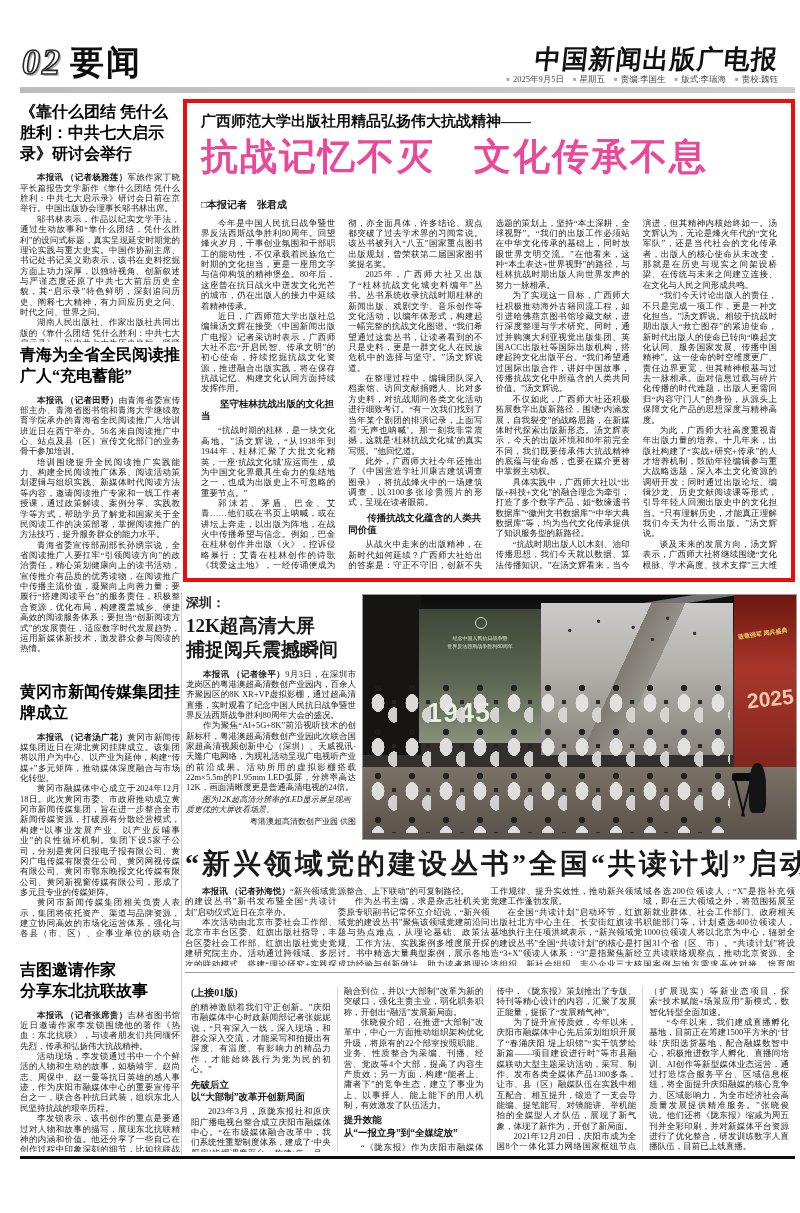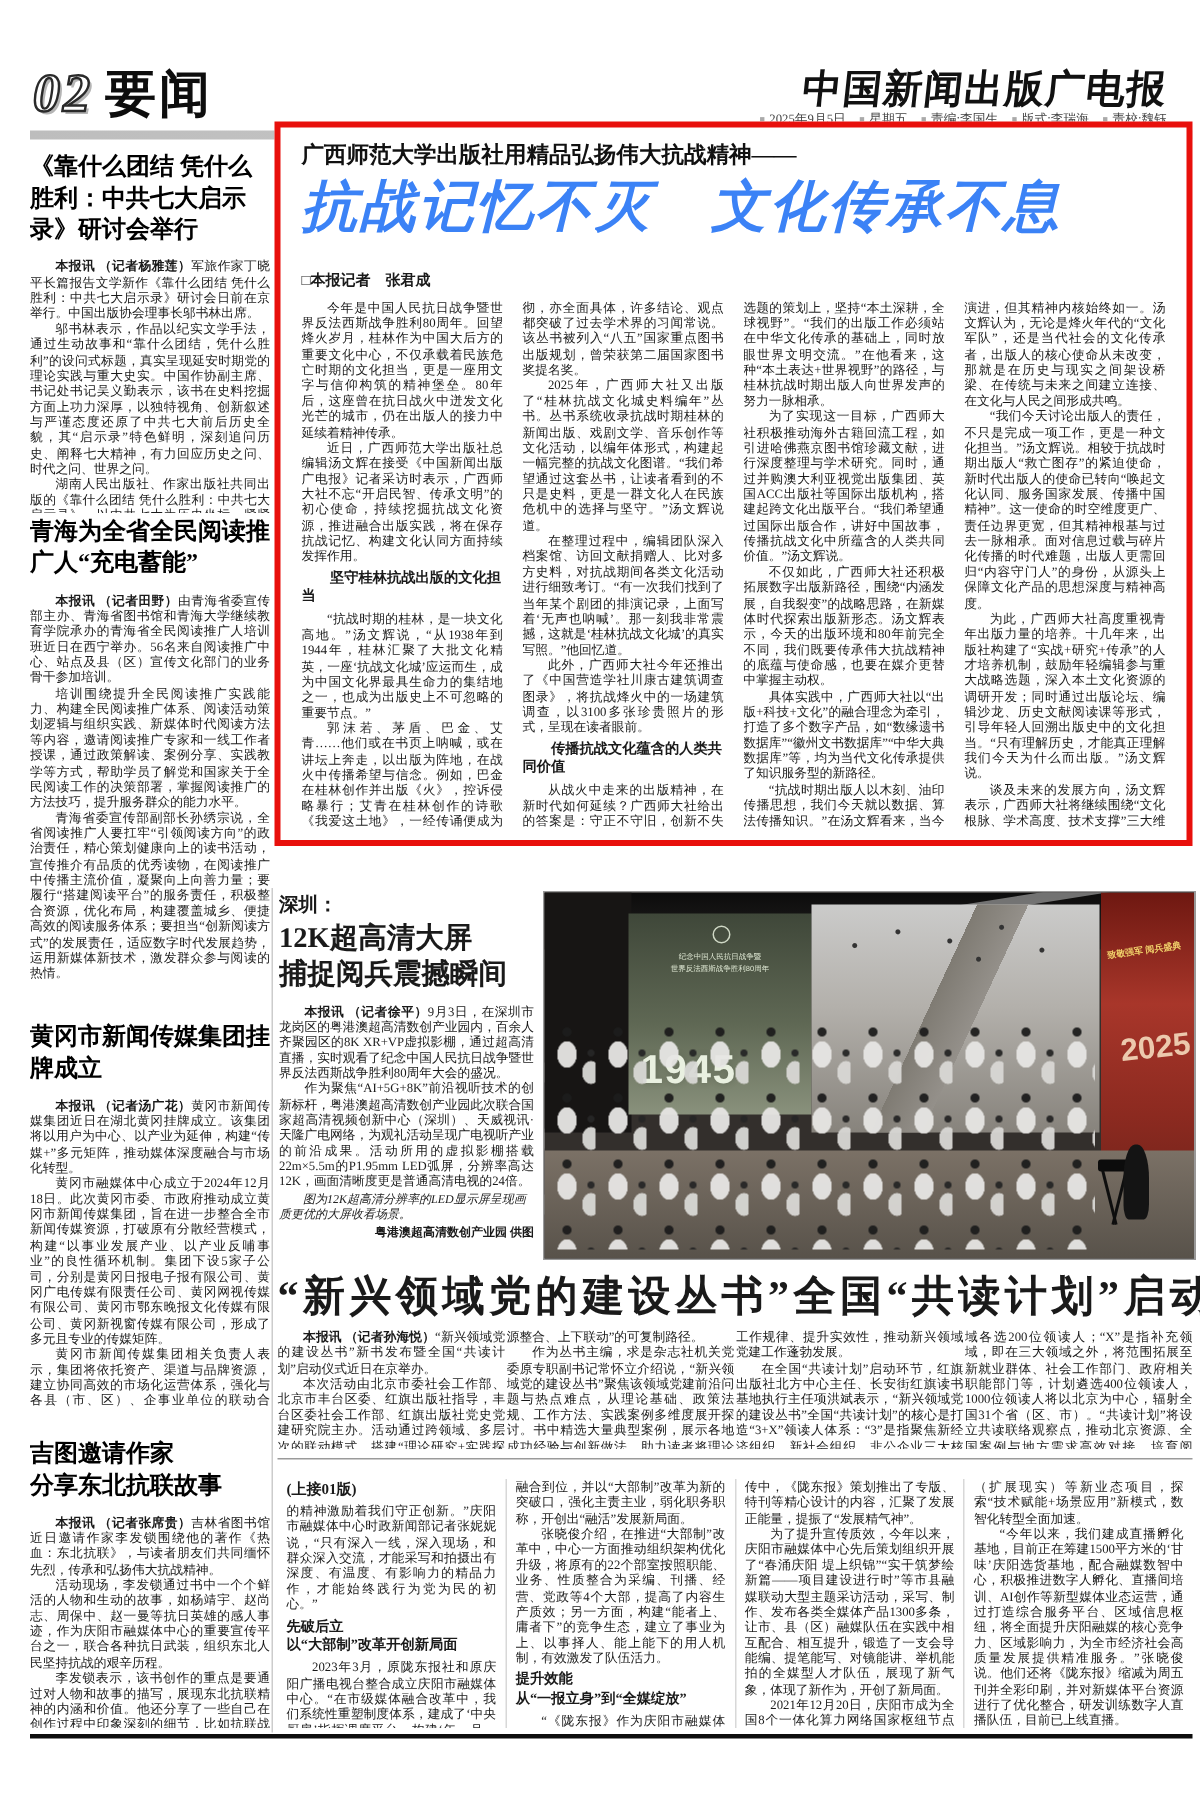--- a/index.html
+++ b/index.html
@@ -18,30 +18,30 @@
   .hdr-rule{position:absolute;left:20px;top:87px;width:775px;height:6px;
             background:linear-gradient(90deg,#bdbdbd,#cfcfcf);}
   
   .para{margin:0;text-indent:2em;font-size:8.5px;line-height:1.22;text-align:justify;}
   .cont{text-indent:0;}
   .lead b{font-weight:900;}
   .sub-head{margin:4px 0 3px;font-size:9.5px;font-weight:900;text-indent:2em;
             white-space:pre-line;line-height:1.3;}
   .ni{text-indent:0;}
   .cap{margin:2px 0 0;font-size:8px;line-height:1.25;color:#222;font-style:italic;text-indent:2em;}
-  .credit{margin:1px 0 0;font-size:8px;font-weight:700;text-align:right;text-indent:0;}
+  .credit{margin:1px 0 0;font-size:8px;font-weight:400;text-align:right;text-indent:0;}
   .jump-note{margin:0 0 2px;font-size:10px;font-weight:900;text-indent:0;}
   
   .lart{position:absolute;left:20px;width:160px;overflow:hidden;}
   .lart h3{margin:0 0 8px;font-size:16px;line-height:1.3;font-weight:900;color:#000;}
   
-  .main-box{position:absolute;left:183px;top:81px;width:612px;height:483px;
+  .main-box{position:absolute;left:183px;top:99px;width:612px;height:483px;
             border:4px solid #e8100c;box-sizing:border-box;padding:9px 14px 6px;background:#fff;overflow:hidden;}
   .kicker{margin:0;font-size:15px;font-weight:900;color:#111;}
-  .headline{margin:6px 0 20px;font-size:37px;line-height:1.1;font-weight:900;letter-spacing:2px;color:#3b82f6;white-space:nowrap;font-style:italic;}
+  .headline{margin:6px 0 20px;font-size:37px;line-height:1.1;font-weight:900;letter-spacing:2px;color:#ec4899;white-space:nowrap;}
   .byline{margin:6px 0 2px;font-size:10px;font-weight:900;}
   .main-cols{display:flex;gap:13px;margin-top:6px;height:352px;overflow:hidden;}
   .mcol{flex:1;overflow:hidden;}
   
   .sz{position:absolute;left:186px;top:594px;width:170px;height:244px;overflow:hidden;}
   .sz-kicker{margin:0;font-size:13px;font-weight:900;}
   .sz h3{margin:2px 0 7px;font-size:19px;line-height:1.25;font-weight:900;white-space:pre-line;}
   .photo{position:absolute;left:362px;top:594px;width:433px;height:244px;border:1px solid #999;
          background:#332f2c;overflow:hidden;}
   .ph-ceiling{position:absolute;left:0;top:0;right:0;height:38px;
@@ -148,21 +148,21 @@
         <p class="para">李发锁表示，该书创作的重点是要通过对人物和故事的描写，展现东北抗联精神的内涵和价值。他还分享了一些自己在创作过程中印象深刻的细节，比如抗联战士们在冰天雪地中忍饥挨饿、与敌人浴血奋战的场景，让读者仿佛身临其境，感受到了那段艰苦卓绝的岁月。</p>
       </div>
   </div>
 
   <div class="main-box">
     <p class="kicker">广西师范大学出版社用精品弘扬伟大抗战精神——</p>
     <h1 class="headline">抗战记忆不灭　文化传承不息</h1>
     <p class="byline">□本报记者　张君成</p>
     <div class="main-cols">
       <div class="mcol">
-          <p class="para">今年是中国人民抗日战争暨世界反法西斯战争胜利80周年。回望烽火岁月，桂林作为中国大后方的重要文化中心，不仅承载着民族危亡时期的文化担当，更是一座用文字与信仰构筑的精神堡垒。80年后，这座曾在抗日战火中迸发文化光芒的城市，仍在出版人的接力中延续着精神传承。</p>
+          <p class="para">今年是中国人民抗日战争暨世界反法西斯战争胜利80周年。回望烽火岁月，干事创业氛围和干部职工的能动性，不仅承载着民族危亡时期的文化担当，更是一座用文字与信仰构筑的精神堡垒。80年后，这座曾在抗日战火中迸发文化光芒的城市，仍在出版人的接力中延续着精神传承。</p>
           <p class="para">近日，广西师范大学出版社总编辑汤文辉在接受《中国新闻出版广电报》记者采访时表示，广西师大社不忘“开启民智、传承文明”的初心使命，持续挖掘抗战文化资源，推进融合出版实践，将在保存抗战记忆、构建文化认同方面持续发挥作用。</p>
           <h4 class="sub-head">坚守桂林抗战出版的文化担当</h4>
           <p class="para">“抗战时期的桂林，是一块文化高地。”汤文辉说，“从1938年到1944年，桂林汇聚了大批文化精英，一座‘抗战文化城’应运而生，成为中国文化界最具生命力的集结地之一，也成为出版史上不可忽略的重要节点。”</p>
           <p class="para">郭沫若、茅盾、巴金、艾青……他们或在书页上呐喊，或在讲坛上奔走，以出版为阵地，在战火中传播希望与信念。例如，巴金在桂林创作并出版《火》，控诉侵略暴行；艾青在桂林创作的诗歌《我爱这土地》，一经传诵便成为鼓舞全国的诗篇；茅盾的《霜叶红似二月花》在桂林付梓出版，在寒意中传递思想的温度。</p>
         </div>
       <div class="mcol">
           <p class="para cont">彻，亦全面具体，许多结论、观点都突破了过去学术界的习闻常说。该丛书被列入“八五”国家重点图书出版规划，曾荣获第二届国家图书奖提名奖。</p>
           <p class="para">2025年，广西师大社又出版了“桂林抗战文化城史料编年”丛书。丛书系统收录抗战时期桂林的新闻出版、戏剧文学、音乐创作等文化活动，以编年体形式，构建起一幅完整的抗战文化图谱。“我们希望通过这套丛书，让读者看到的不只是史料，更是一群文化人在民族危机中的选择与坚守。”汤文辉说道。</p>
           <p class="para">在整理过程中，编辑团队深入档案馆、访回文献捐赠人、比对多方史料，对抗战期间各类文化活动进行细致考订。“有一次我们找到了当年某个剧团的排演记录，上面写着‘无声也呐喊’。那一刻我非常震撼，这就是‘桂林抗战文化城’的真实写照。”他回忆道。</p>
           <p class="para">此外，广西师大社今年还推出了《中国营造学社川康古建筑调查图录》，将抗战烽火中的一场建筑调查，以3100多张珍贵照片的形式，呈现在读者眼前。</p>

